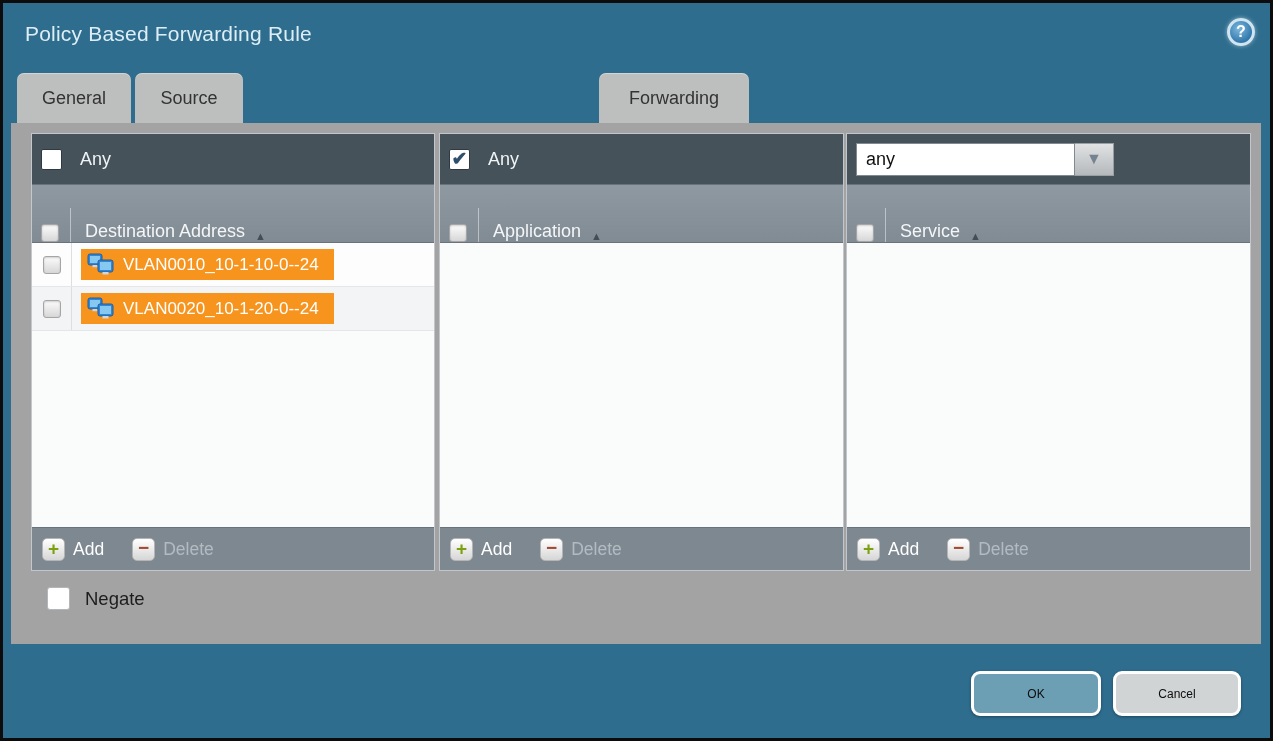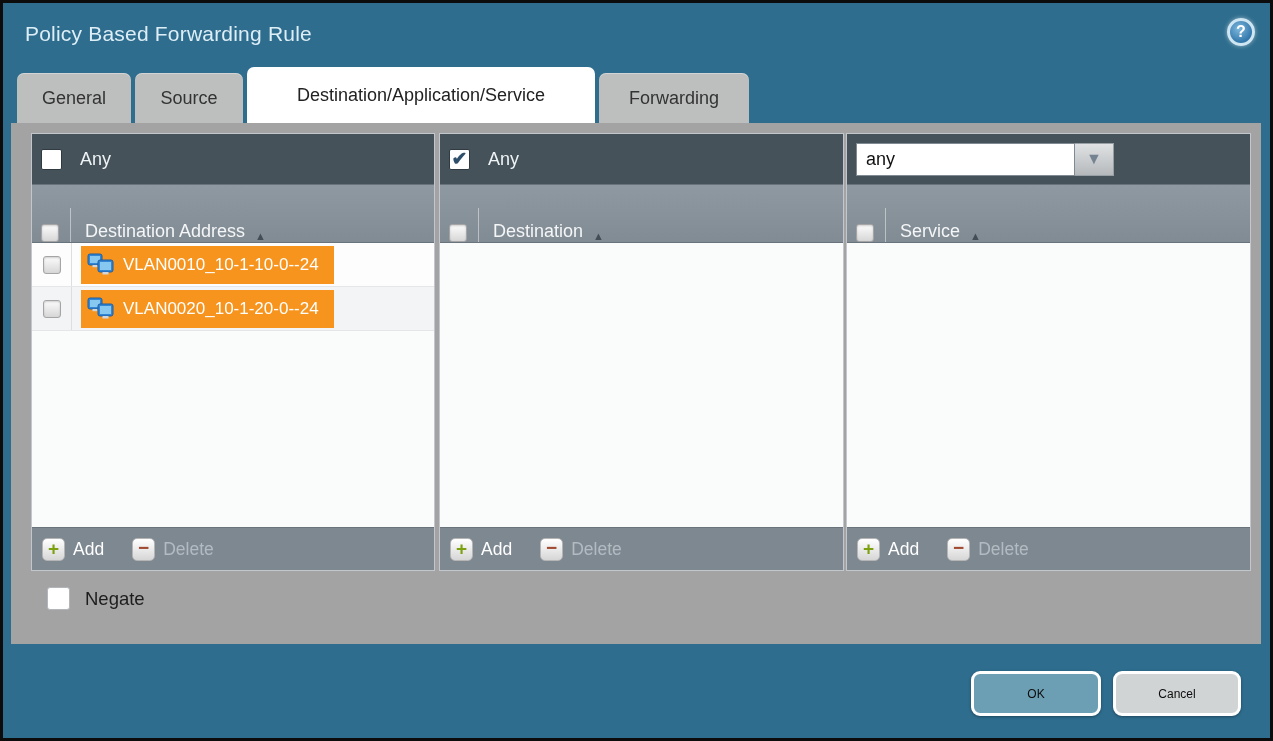--- a/index.html
+++ b/index.html
@@ -83,21 +83,21 @@
   }
   
   .row { display:flex; align-items:center; height:44px; border-bottom:1px solid #e4e6e7; background:#fdfdfd; cursor:pointer; }
   .row.alt { background:#f3f4f5; }
   .row-cb-cell {
     width:40px; height:100%; flex:none;
     display:flex; align-items:center; justify-content:center;
     border-right:1px solid #dcdfe1;
   }
   .chip {
-    margin-left:9px; height:38px; background:#F7941D;
+    margin-left:9px; height:31px; background:#F7941D;
     display:flex; align-items:center; gap:8px;
     padding:0 15px 0 6px; color:#fff; font-size:17px; white-space:nowrap;
   }
   .net-icon { width:28px; height:23px; flex:none; }
   
   .tool { display:flex; align-items:center; gap:8px; font-size:17.5px; cursor:pointer; }
   .mini-btn {
     width:23px; height:23px; border-radius:5px;
     background:linear-gradient(#ffffff,#d6d6d6);
     border:1px solid #b5b5b5;
@@ -142,23 +142,20 @@
 <div class="stage">
 
   <div class="page-title">Policy Based Forwarding Rule</div>
   <div class="help-icon">?</div>
 
   <div class="tab" style="left:14px;width:114px">
     <span>General</span>
   </div>
   <div class="tab" style="left:132px;width:108px">
     <span>Source</span>
-  </div>
-  <div class="tab active" style="left:244px;width:348px">
-    <span>Destination/Application/Service</span>
   </div>
   <div class="tab" style="left:596px;width:150px">
     <span>Forwarding</span>
   </div>
 
   <div class="content">
 
     <div class="panel" style="left:20px;width:404px">
       <div class="panel-top">
         <span class="cb cb-white"></span>
@@ -223,21 +220,21 @@
     <div class="panel" style="left:428px;width:405px">
       <div class="panel-top">
         <span class="cb cb-white">
           <span class="check">✔</span>
         </span>
         <span class="any-label">Any</span>
       </div>
       <div class="col-header">
         <span class="cb cb-gray"></span>
         <span class="vsep"></span>
-        <span class="col-title">Destination</span>
+        <span class="col-title">Application</span>
         <span class="sort-arrow">▲</span>
       </div>
       <div class="panel-body"></div>
       <div class="panel-footer">
         <span class="tool">
           <span class="mini-btn">
               <span class="plus-glyph">+</span>
             </span>
           <span class="add-label">Add</span>
         </span>

